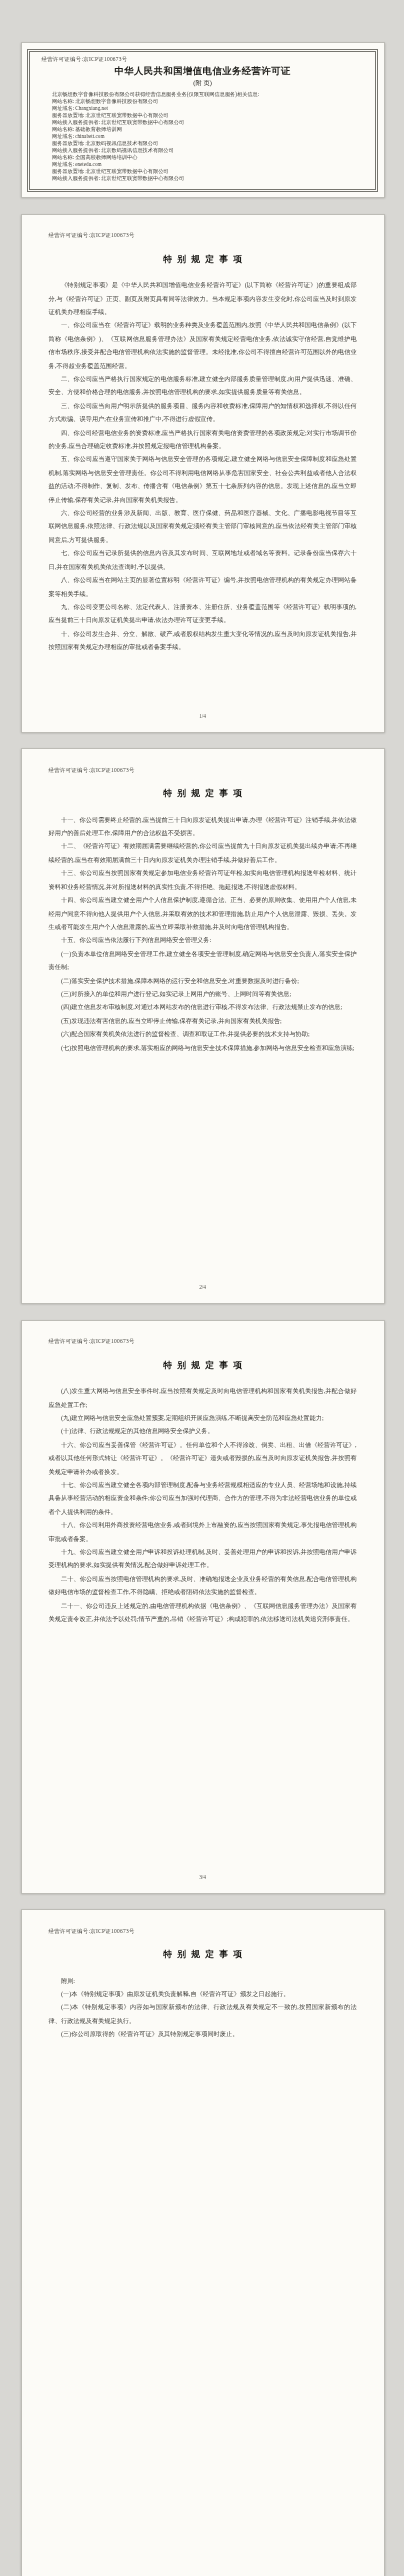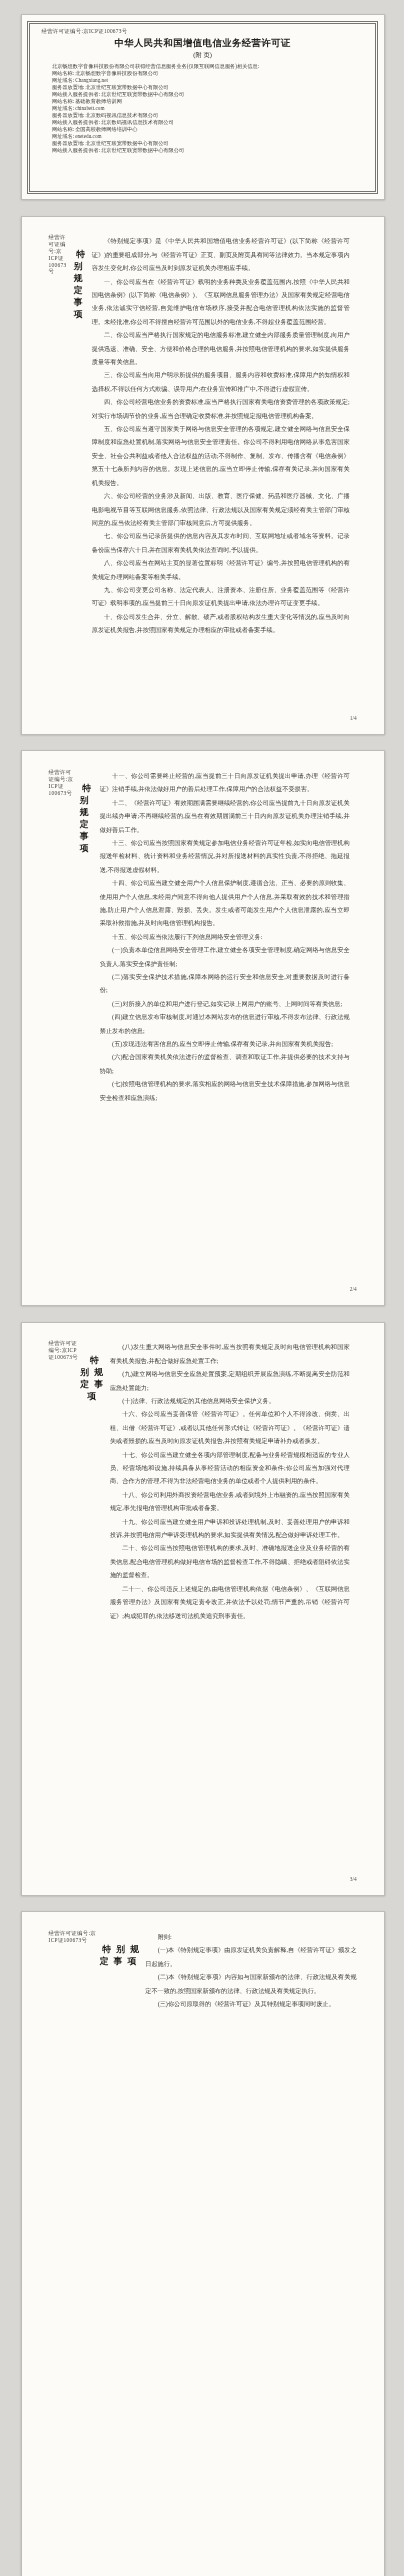--- a/index.html
+++ b/index.html
@@ -15,36 +15,36 @@
     margin: 0 auto 15.5px auto;
     background: #fcfbf7;
     border: 0.5px solid #bdbcb6;
     box-shadow: 0 0.5px 2.1px rgba(0,0,0,0.22);
     overflow: hidden;
     position: relative;
   }
   .page:last-child { margin-bottom: 0; }
 
   
-  .page-cert { height: 186px; padding: 5.2px; }
+  .page-cert { height: 156px; padding: 5.2px; margin-top: 28px; }
   .cert-frame { height: 100%; border: 0.5px solid #76756f; padding: 1.5px; }
   .cert-frame-inner { height: 100%; border: 1px solid #76756f; padding: 4.1px 11.3px; }
   .cert-header { font-size: 5.4px; color: #45443f; letter-spacing: 0.3px; }
   .cert-title {
     text-align: center; font-size: 9.3px; font-weight: bold;
     color: #21201c; letter-spacing: 0.5px; margin-top: 1.5px;
   }
   .cert-subtitle { text-align: center; font-size: 6.4px; margin-top: 1.5px; color: #2a2925; }
   .cert-body { margin-top: 3.1px; font-size: 5.2px; line-height: 7px; text-align: justify; }
   .cert-intro { text-indent: 2em; }
   .entry { padding-left: 2em; }
   .entry .lbl { margin-right: 1px; }
 
   
-  .prov { padding: 17.5px 27px 13.4px 27px; display: flex; flex-direction: row; }
+  .prov { padding: 17.5px 27px 13.4px 27px; display: flex; flex-direction: column; }
   .p2 { height: 519px; }
   .p3 { height: 556px; }
   .p4 { height: 574px; }
   .p5 { height: 977px; }
   .prov-header { font-size: 5.4px; color: #45443f; letter-spacing: 0.3px; }
   .prov-title {
     text-align: center; font-size: 8.8px; font-weight: bold; color: #1c1b18;
     letter-spacing: 5.2px; text-indent: 5.2px; margin: 14.4px 0 12.4px 0;
   }
   .prov-body { font-size: 6.2px; line-height: 13.4px; text-align: justify; color: #3a3935; }

